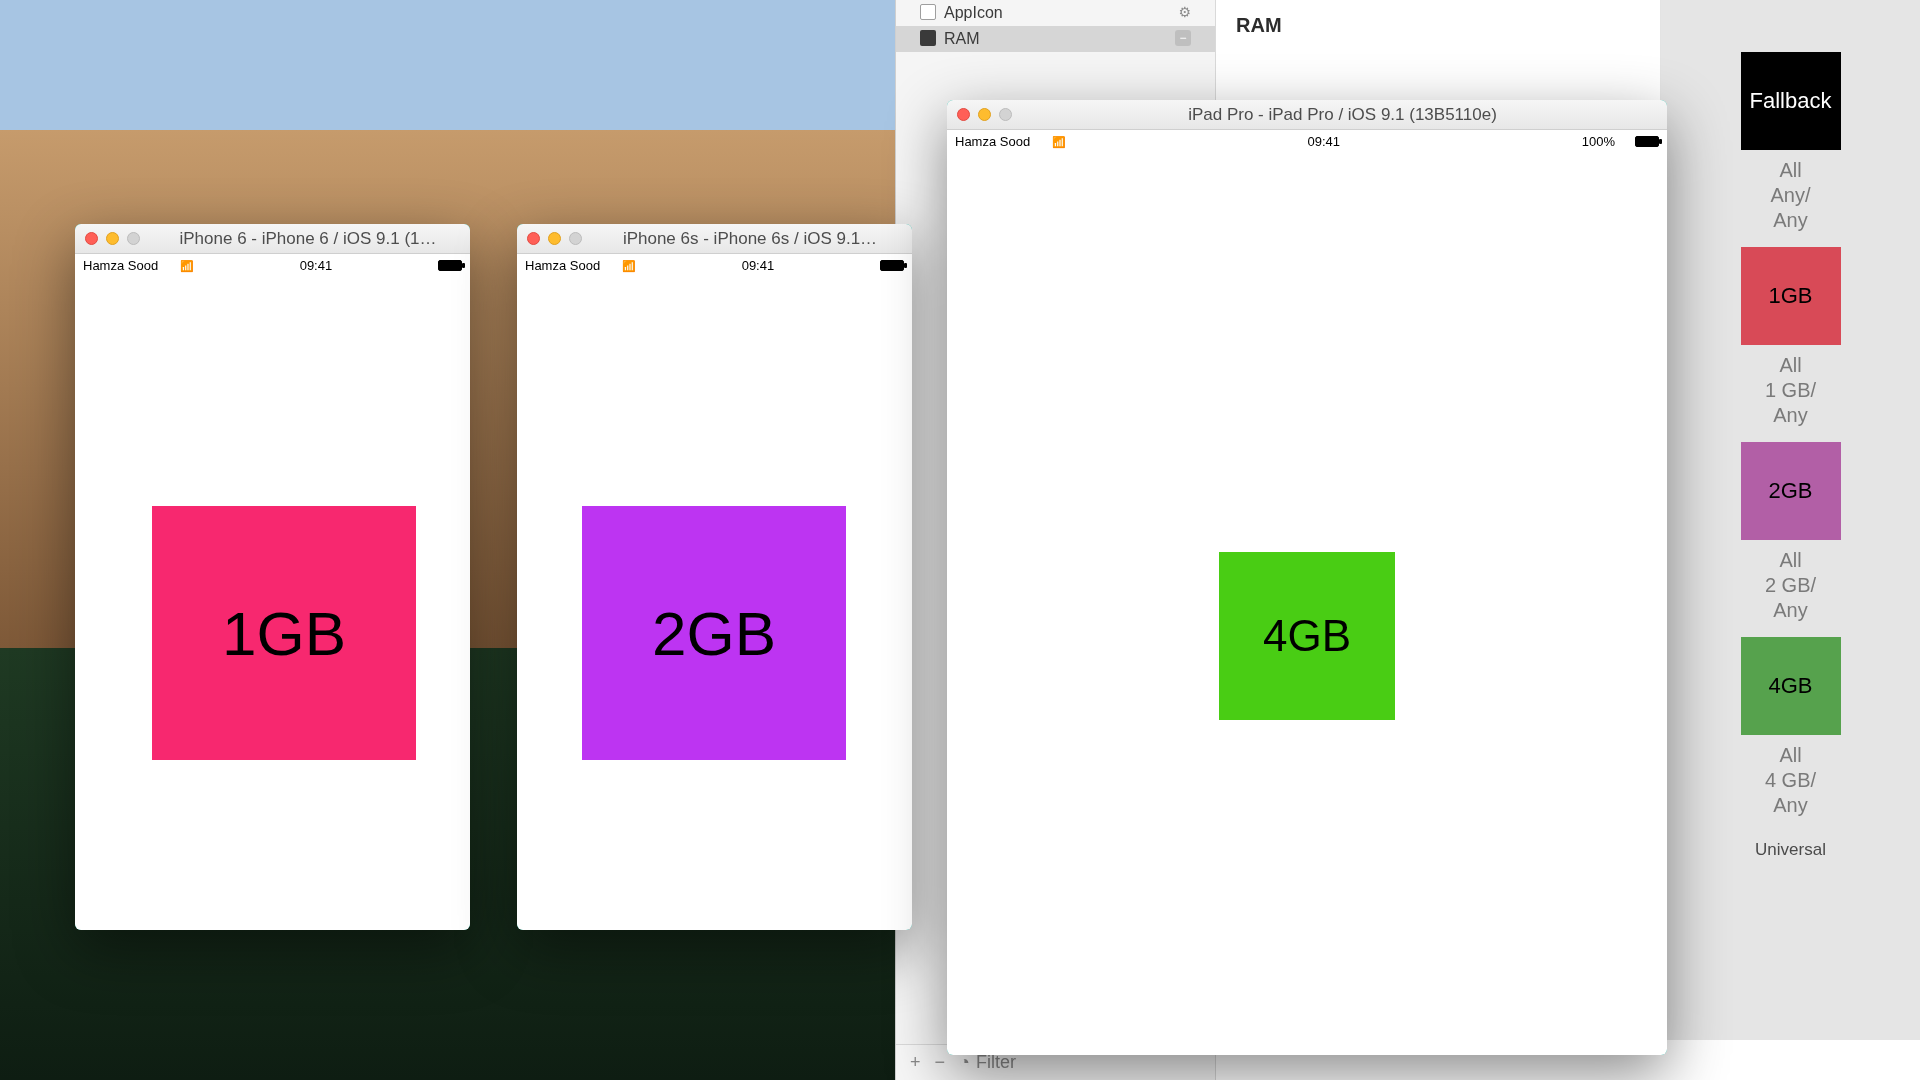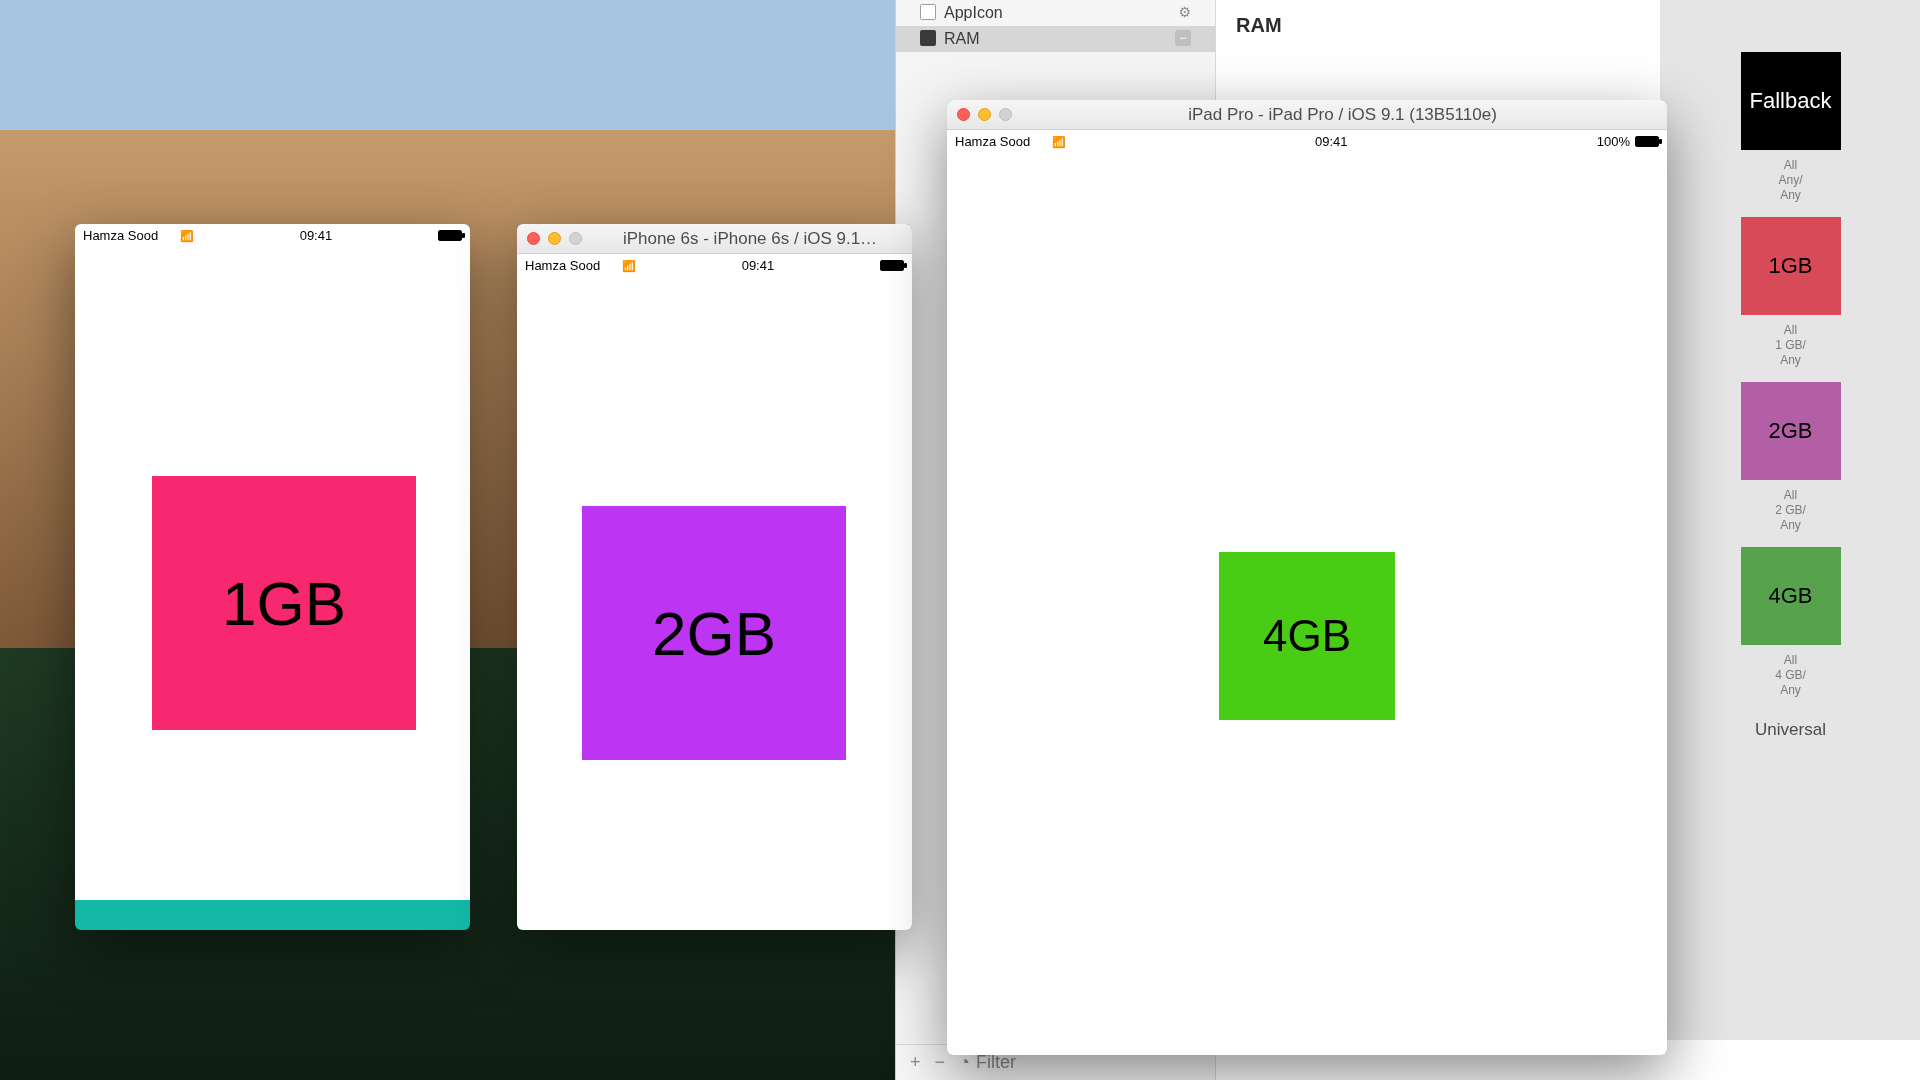--- a/index.html
+++ b/index.html
@@ -62,21 +62,21 @@
     .variants {
       position: absolute; right: 0; top: 0; width: 260px; bottom: 40px;
       border-left: 1px solid #e3e3e3; background: #e5e5e5;
       display: flex; flex-direction: column; align-items: center;
       padding-top: 40px; gap: 2px;
     }
     .variant-swatch {
       width: 100px; height: 98px; display:flex; align-items:center; justify-content:center;
       font-size: 22px; font-weight: 500; margin-top: 12px;
     }
-    .variant-caption { text-align:center; font-size:12px; color:#7a7a7a; line-height:1.25; margin-top:6px; }
+    .variant-caption { text-align:center; font-size:20px; color:#7a7a7a; line-height:1.25; margin-top:6px; }
     .variant-universal { font-size:17px; color:#4a4a4a; margin-top:20px; }
 
     
     .sim-window {
       position: absolute; background: #14b8a6; z-index: 20;
       border-radius: 6px; box-shadow: 0 20px 60px rgba(0,0,0,0.45);
       overflow: hidden;
     }
     .sim-titlebar {
       height: 30px; background: linear-gradient(#f6f6f6,#e7e7e7);
@@ -85,21 +85,21 @@
       font-size: 17px; color: #4d4d4d;
     }
     .traffic { display:flex; gap:8px; margin-right:8px;}
     .tl { width:13px; height:13px; border-radius:50%; }
     .tl.red   { background:#ff5f57; border:1px solid #e24a41;}
     .tl.amber { background:#febc2e; border:1px solid #e1a11f;}
     .tl.grey  { background:#d3d3d3; border:1px solid #bcbcbc;}
     .sim-title { flex:1; text-align:center; white-space:nowrap; overflow:hidden; text-overflow:ellipsis;}
     .sim-statusbar { height: 22px; background:#fff; display:flex; align-items:center; justify-content:space-between; padding:0 8px; font-size:13px; color:#000;}
     .sim-statusbar .left  { display:flex; align-items:center; gap:22px;}
-    .sim-statusbar .right { display:flex; align-items:center; gap:5px;}
+    .sim-statusbar .right { display:flex; align-items:center; gap:20px;}
     .sim-content { position:relative; width:100%; background:#fff; }
     .ram-box { position:absolute; display:flex; align-items:center; justify-content:center; font-size:60px; font-weight:400; }
     .battery { width:24px; height:11px; border:1px solid #000; border-radius:2px; position:relative; background:#000;}
     .battery::after { content:""; position:absolute; right:-4px; top:2px; width:3px; height:5px; background:#000; border-radius:1px;}
 
     
     .wifi-icon::before { content: "\1F4F6"; font-size: 11px; } 
   </style>
 </head>
 <body>
@@ -163,20 +163,28 @@
         <div>Any</div>
       </div>
 
       <div class="variant-universal">Universal</div>
     </div>
   </div>
 </div>
 
 <div id="sims">
     <div class="sim-window" style="left: 75px; top: 224px; width: 395px; height: 706px; z-index: 20;">
+      <div class="sim-titlebar">
+        <span class="traffic">
+          <span class="tl red"></span>
+          <span class="tl amber"></span>
+          <span class="tl grey"></span>
+        </span>
+        <span class="sim-title">iPhone 6 - iPhone 6 / iOS 9.1 (1…</span>
+      </div>
       <div class="sim-statusbar">
         <span class="left">
           <span>Hamza Sood</span>
           <span class="wifi-icon"></span>
         </span>
         <span>09:41</span>
         <span class="right">
           <span class="battery"></span>
         </span>
       </div>

